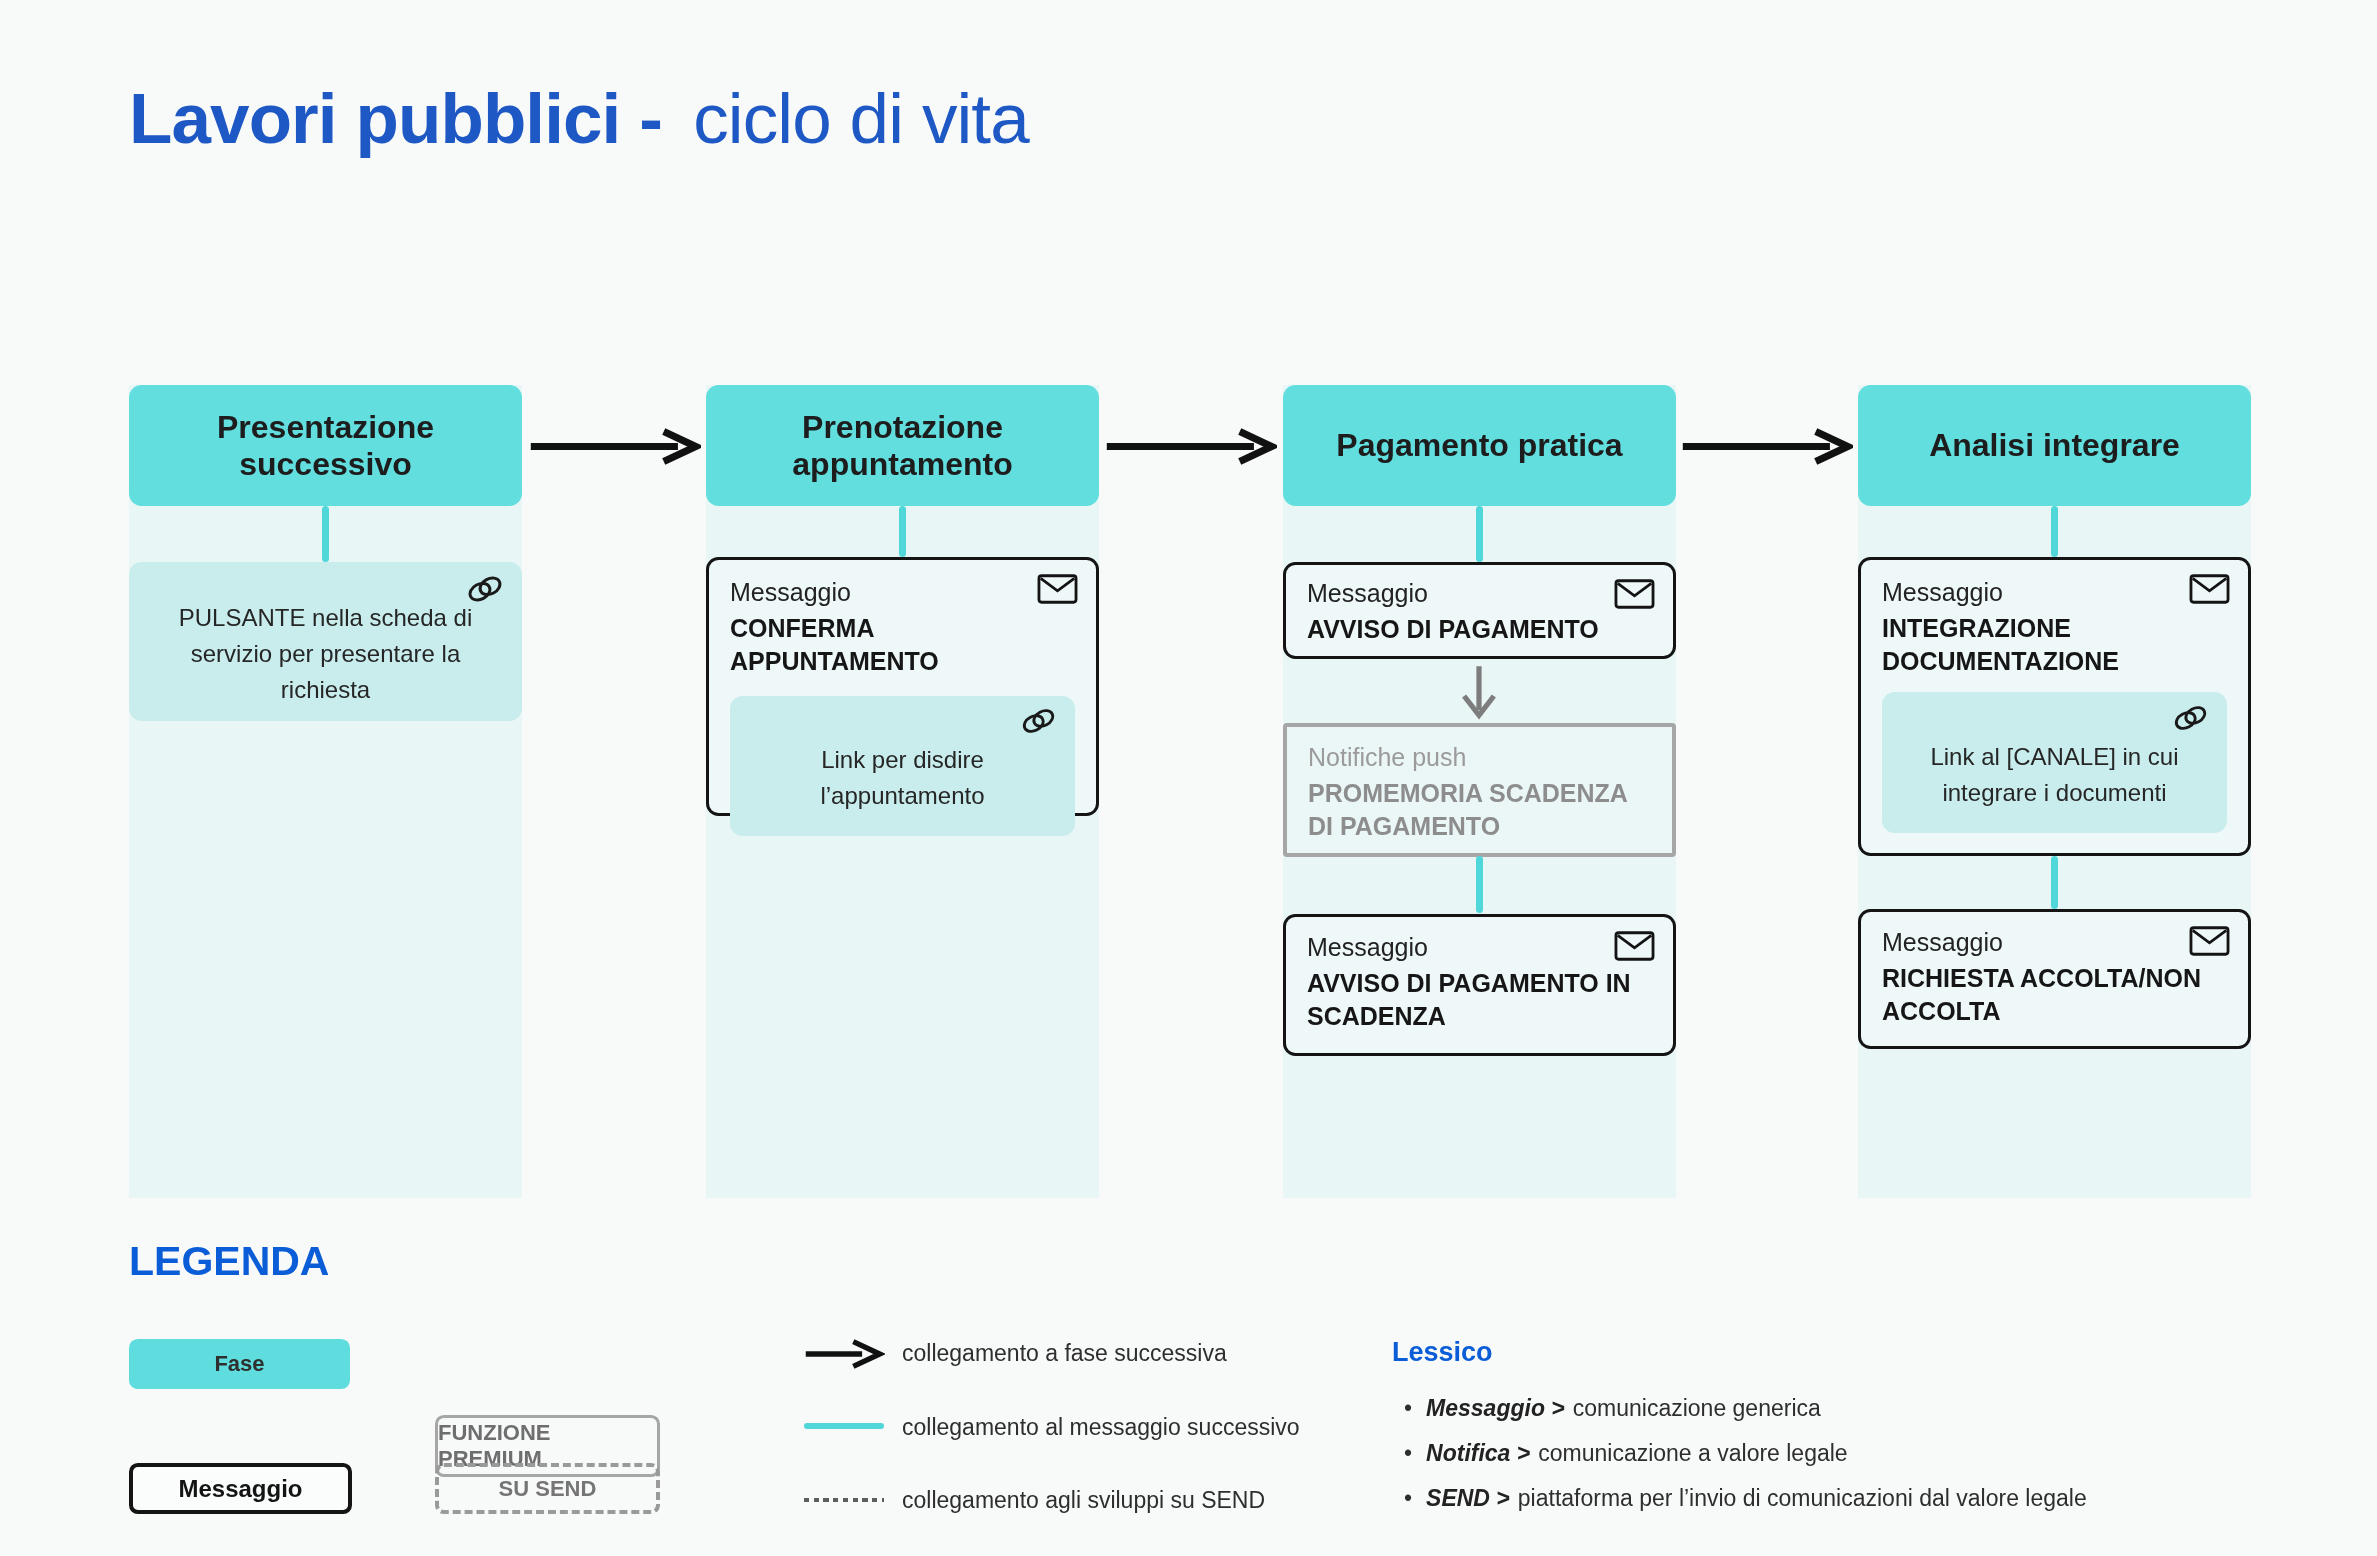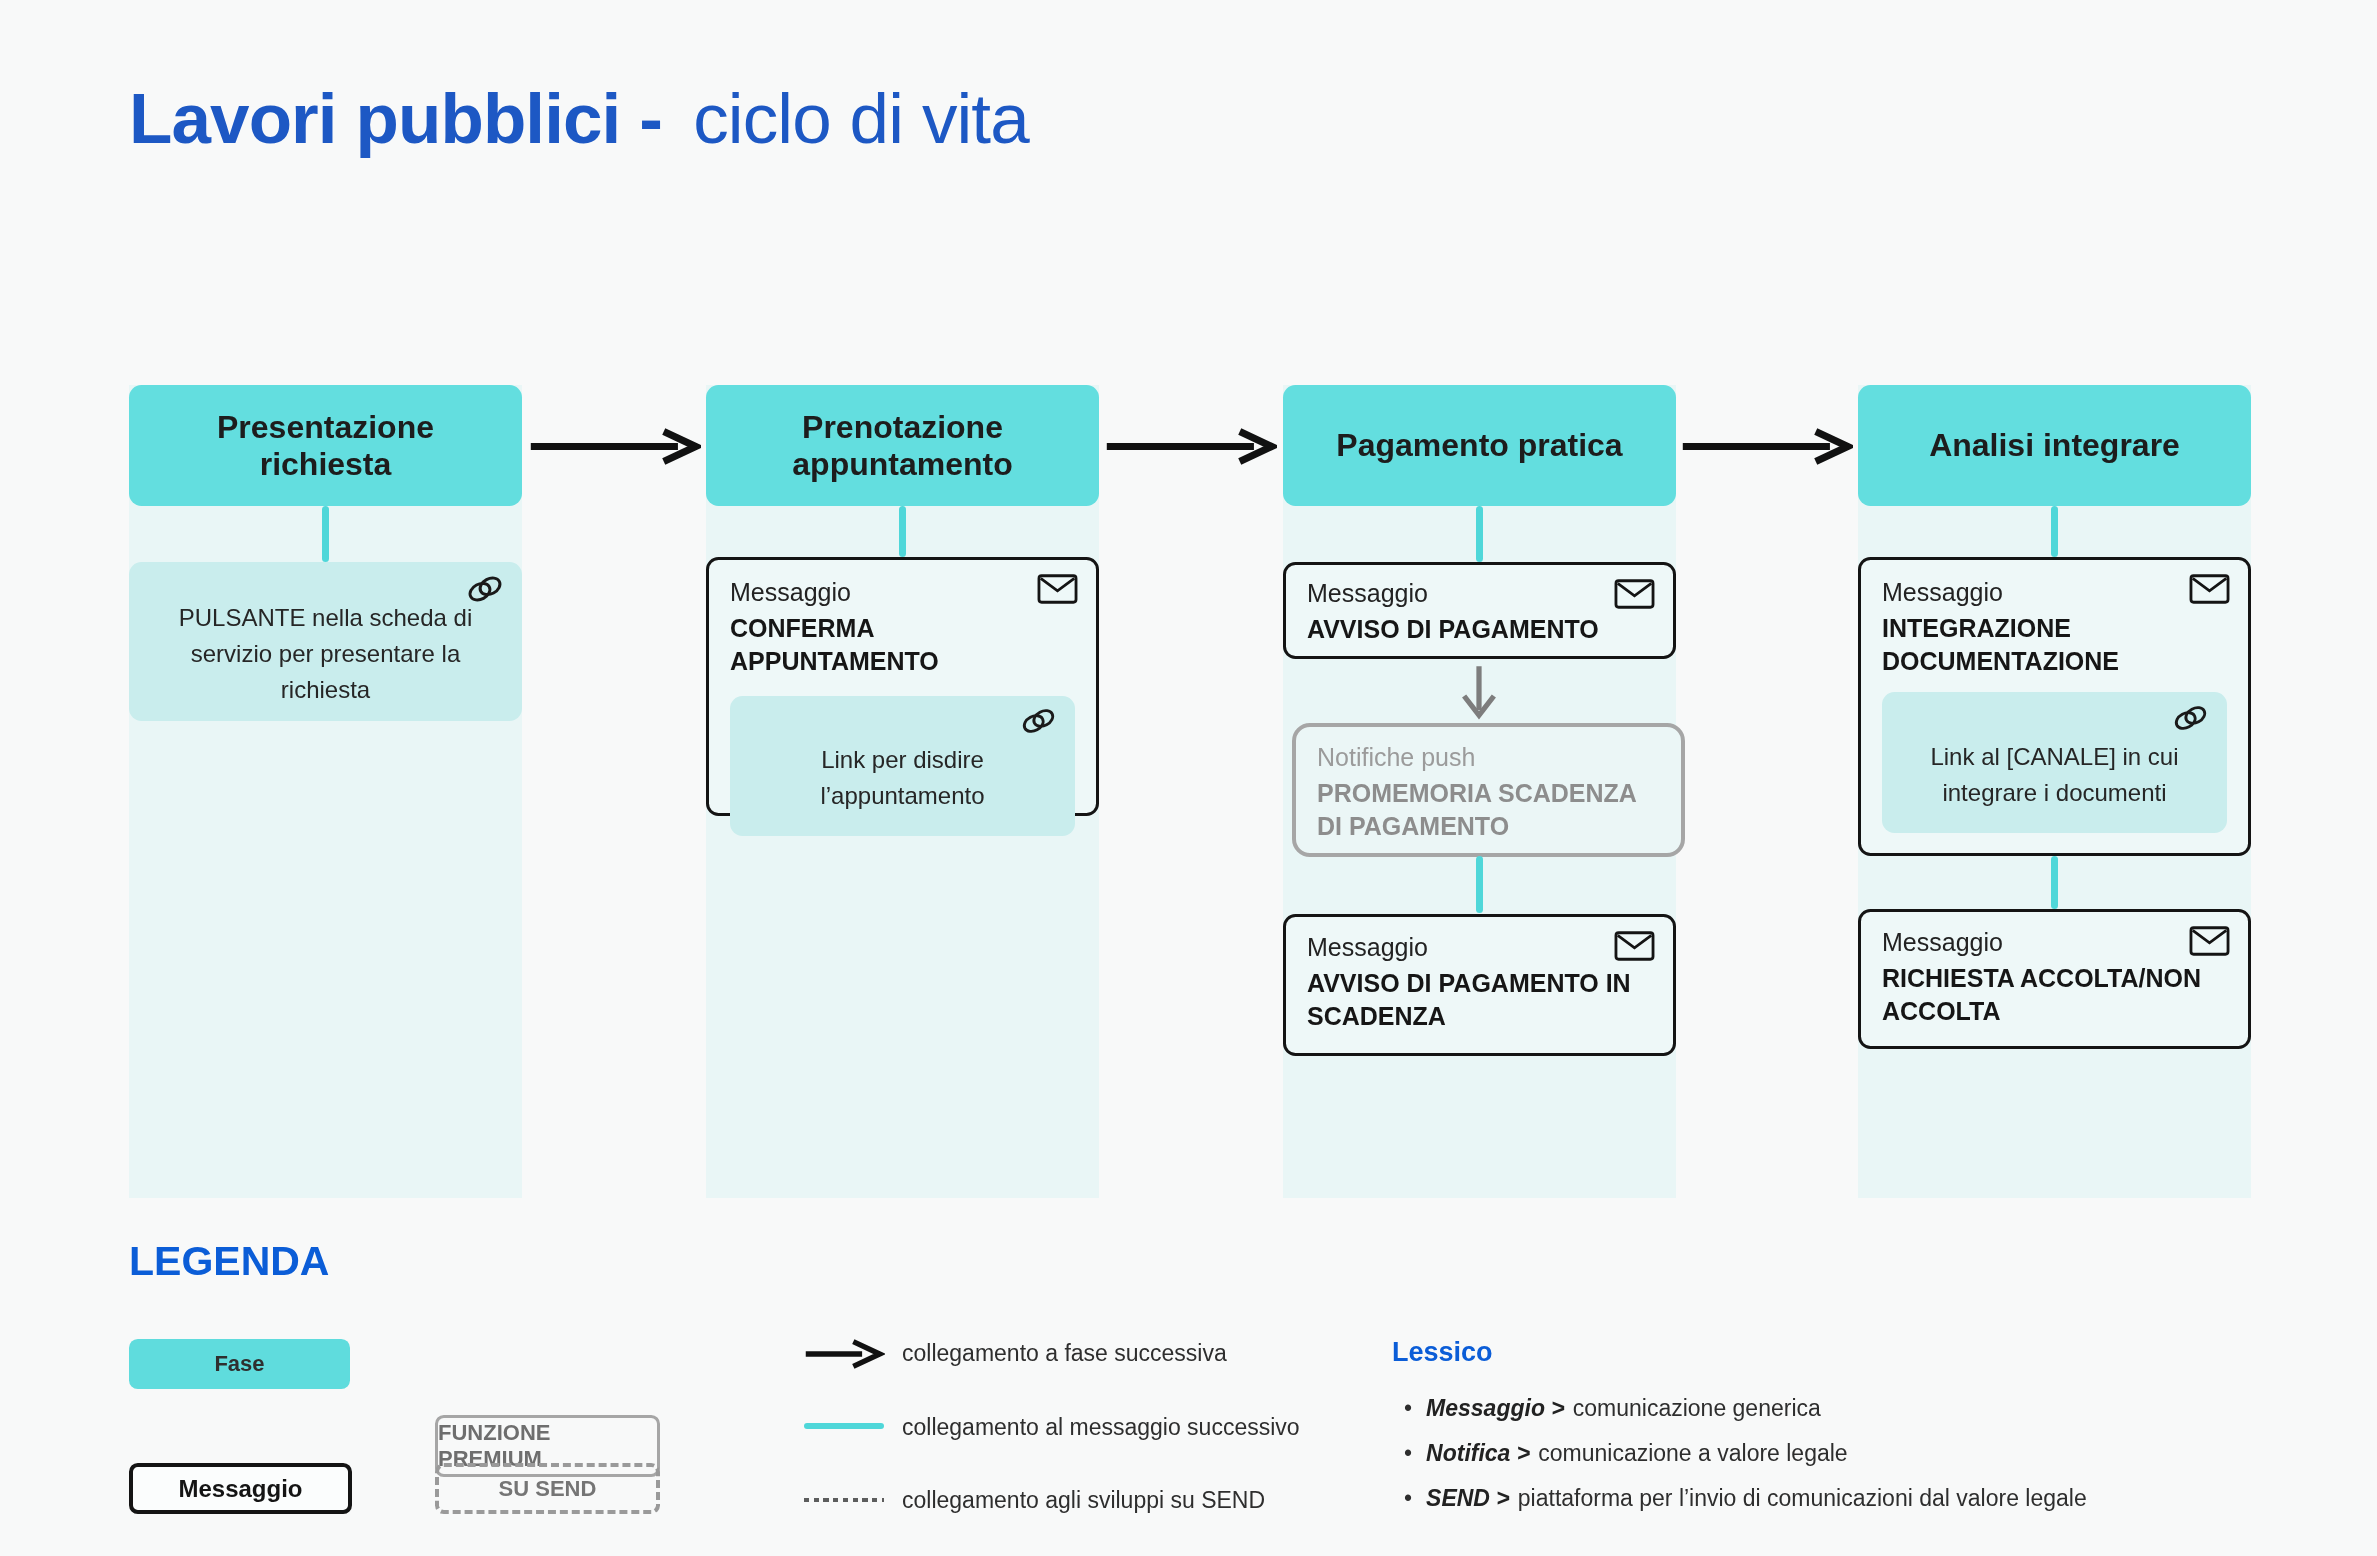--- a/index.html
+++ b/index.html
@@ -21,21 +21,21 @@
   .msgbox{position:absolute;left:0;width:393px;background:#eef8f8;border:3.5px solid #141414;border-radius:12.4px;
           box-sizing:border-box;padding:16px 21px;}
   .msgbox .mlabel{font-size:25px;color:#222;line-height:1.3;}
   .msgbox .mtitle{font-size:25px;font-weight:bold;color:#161616;line-height:1.32;margin-top:3.5px;}
   .icon-tr{position:absolute;top:14px;right:17.7px;}
 
   .linkbox{background:#c9eded;border-radius:12.4px;position:relative;display:flex;align-items:center;justify-content:center;
            text-align:center;font-size:24px;color:#262626;line-height:1.5;box-sizing:border-box;padding:39px 34px 14px;}
   .linkbox .chain-pos{position:absolute;top:10.6px;right:16px;}
 
-  .graybox{position:absolute;left:9px;width:393px;background:#ebf6f6;border:4.4px solid #a6a6a6;border-radius:18px;
+  .graybox{position:absolute;left:0;width:393px;background:#ebf6f6;border:4.4px solid #a6a6a6;border-radius:4px;
            box-sizing:border-box;padding:14px 21px;}
   .graybox .mlabel{font-size:25px;color:#9b9b9b;line-height:1.3;}
   .graybox .mtitle{font-size:25px;font-weight:bold;color:#8d8d8d;line-height:1.32;margin-top:3.5px;}
 
   .harrow{position:absolute;top:427px;}
   .varrow{position:absolute;}
 
   
   .legend-heading{position:absolute;left:129px;top:1238px;font-size:41px;font-weight:bold;color:#0b5dd7;}
   .chip{position:absolute;box-sizing:border-box;display:flex;align-items:center;justify-content:center;
@@ -63,21 +63,21 @@
 <body>
 
 <div class="canvas">
 
   <div class="page-title">
     <span class="accent">Lavori pubblici -</span>
     <span class="rest">ciclo di vita</span>
   </div>
 
   <div class="col" style="left:129px;">
-    <div class="col-header">Presentazione richiesta</div>
+    <div class="col-header">Presentazione successivo</div>
     <div class="tconn" style="top:121px;height:56px;"></div>
     <div class="linkbox" style="position:absolute;top:177px;left:0;width:393px;height:159px;">
       <span class="chain-pos">
         <svg width="42" height="32" viewBox="0 0 48 36" fill="none" stroke="#1a1a1a" stroke-width="3.4">
           <g transform="rotate(-28 24 18)">
             <ellipse cx="17.5" cy="18" rx="12" ry="8.6"></ellipse>
             <ellipse cx="30.5" cy="18" rx="12" ry="8.6"></ellipse>
           </g>
         </svg>
       </span>

